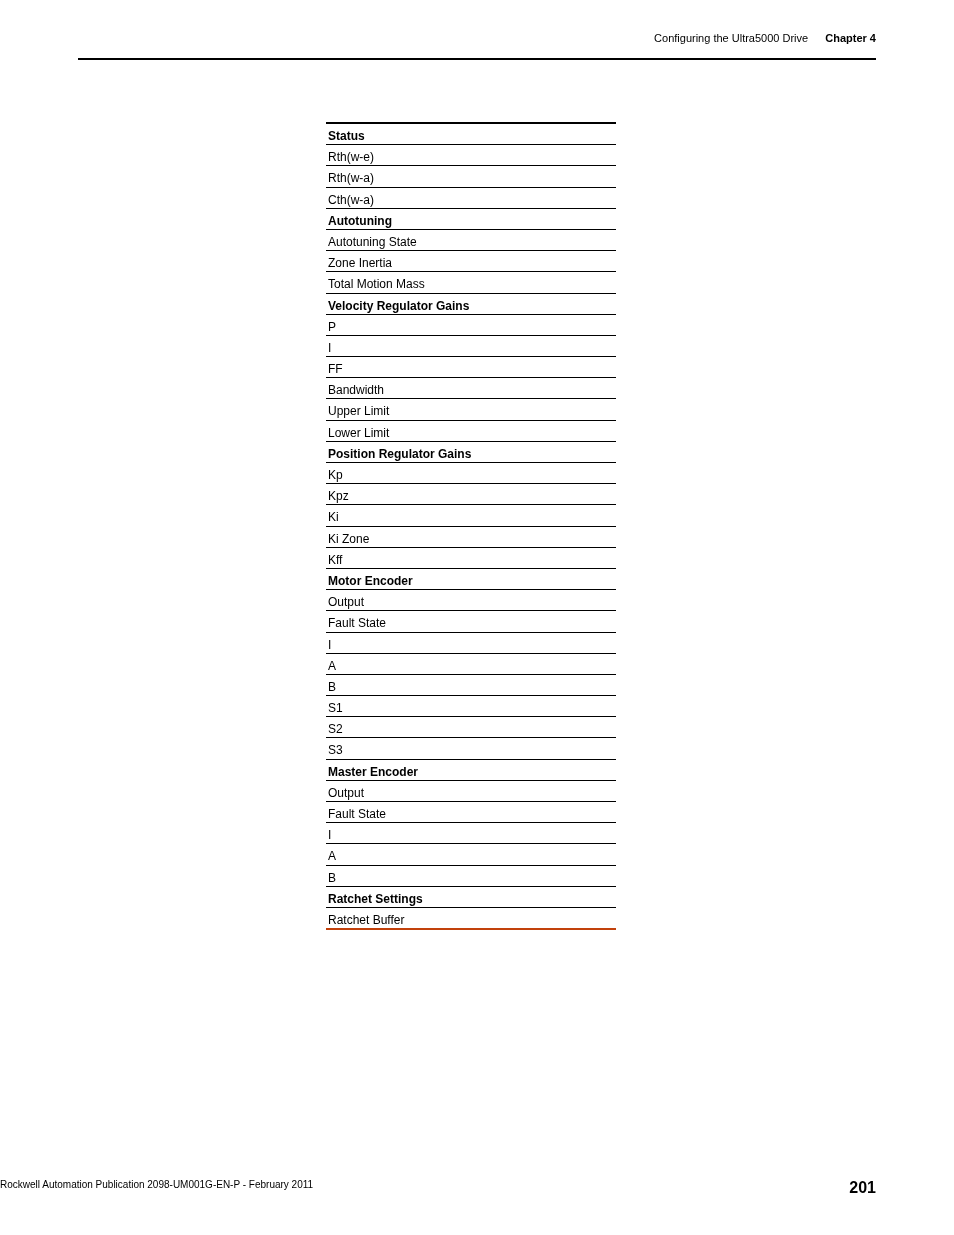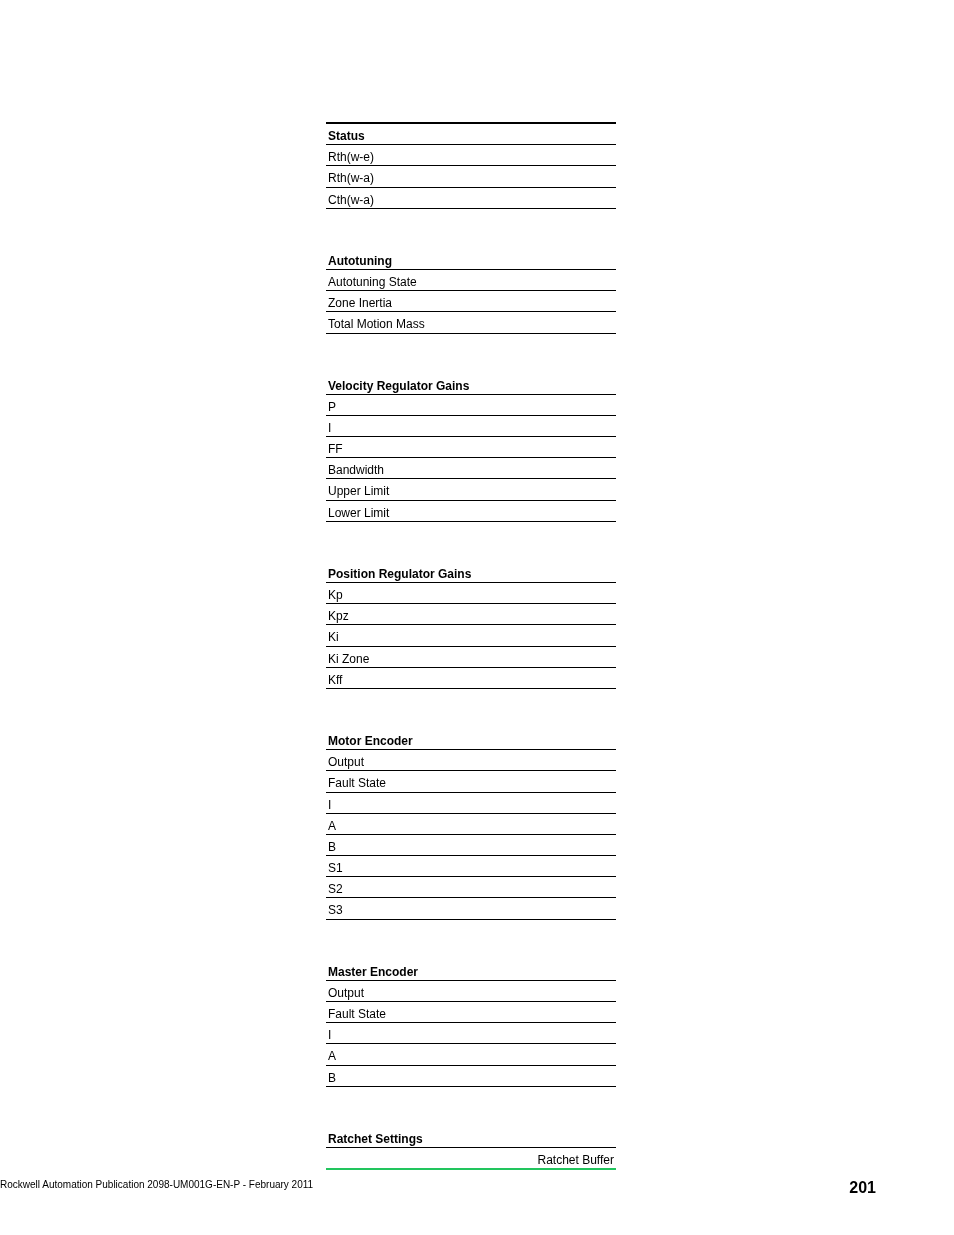--- a/index.html
+++ b/index.html
@@ -52,23 +52,22 @@
     font-size: 12px;
     line-height: 1.35;
     min-height: 21px;
   }
   .table-header {
     border-top: 2px solid #000;
     font-weight: bold;
   }
   .table-subheader {
     font-weight: bold;
-    margin-top: 40px;
   }
-  .table-last { border-bottom: 2px solid #22c55e; text-align: right; }
+  .table-last { border-bottom: 2px solid #c2410c; }
   .footer {
     position: absolute;
     left: 0;
     right: 0;
     bottom: 36px;
     height: 20px;
   }
   .footer-center {
     position: absolute;
     left: 0; right: 0;
@@ -82,20 +81,27 @@
     font-size: 16px;
     font-weight: bold;
     color: #000;
   }
 </style>
 </head>
 <body>
 
 <div class="page">
 
+  <div class="header-area">
+    <div class="header-text">
+      <span class="section-title">Configuring the Ultra5000 Drive</span>
+      <span class="chapter">Chapter 4</span>
+    </div>
+    <hr class="header-rule">
+  </div>
 
   <div class="table-wrap">
 
   <div class="table-row table-header"><span>Status</span></div>
       <div class="table-row"><span>Rth(w-e)</span></div>
       <div class="table-row"><span>Rth(w-a)</span></div>
       <div class="table-row"><span>Cth(w-a)</span></div>
       <div class="table-row table-subheader"><span>Autotuning</span></div>
       <div class="table-row"><span>Autotuning State</span></div>
       <div class="table-row"><span>Zone Inertia</span></div>

